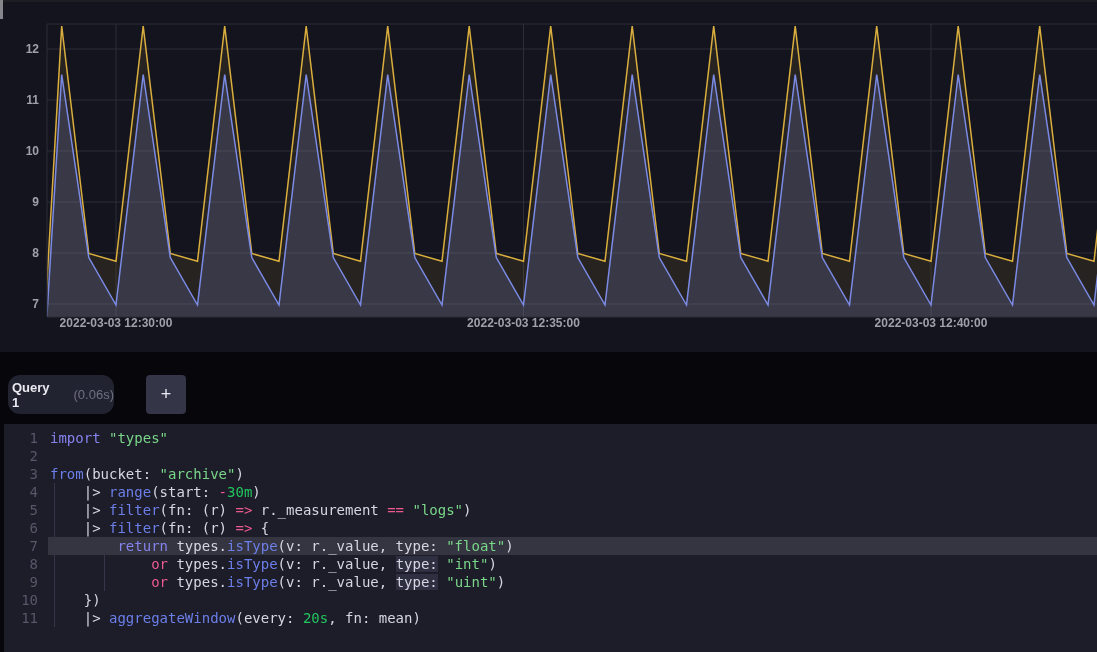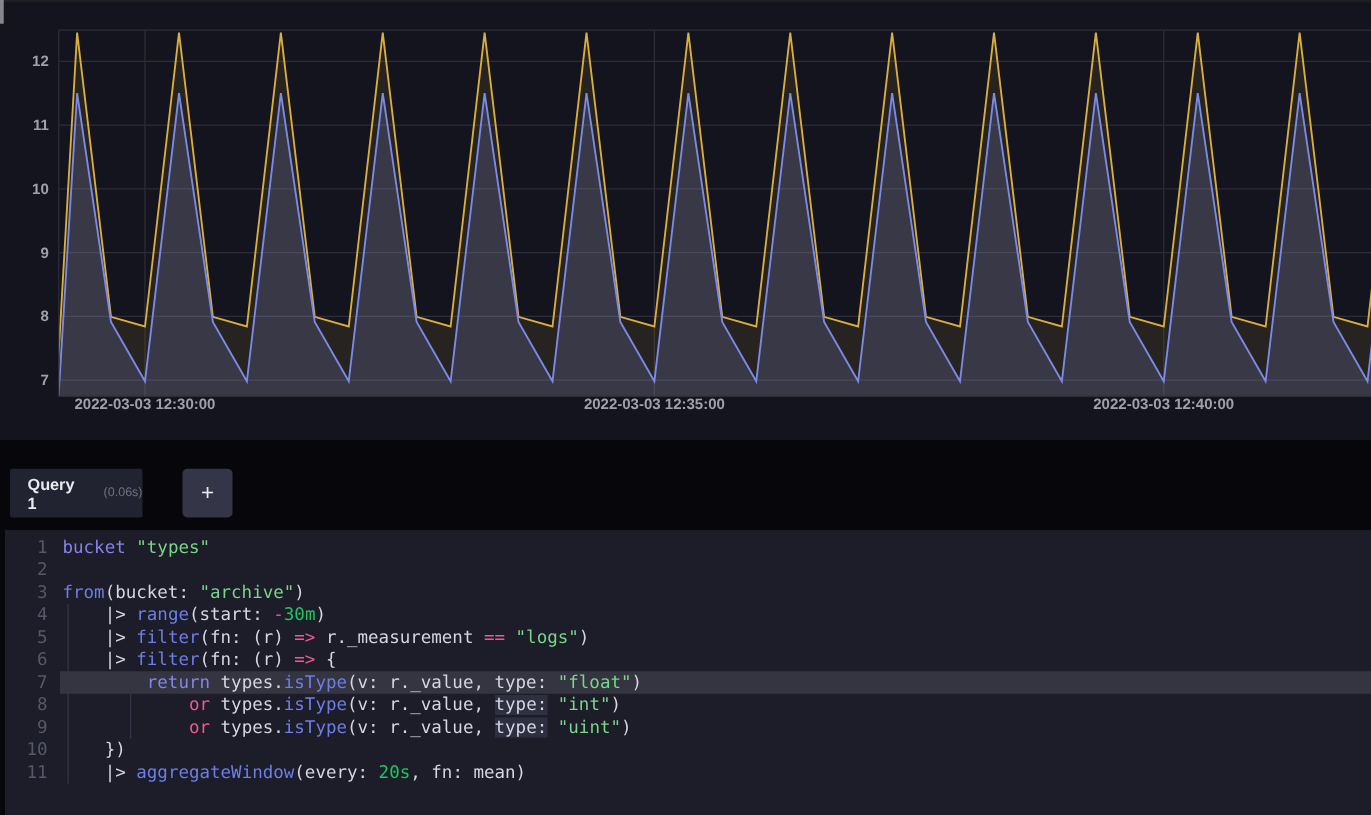--- a/index.html
+++ b/index.html
@@ -14,24 +14,24 @@
   .chart-panel svg{position:absolute;left:0;top:-2px;}
   .grid{stroke:#2c2d36;stroke-width:1;}
   .ylab{position:absolute;left:0;width:39px;text-align:right;font-size:12px;font-weight:600;
         color:#9fa0aa;line-height:16px;}
   .xlab{position:absolute;top:314px;transform:translateX(-50%);font-size:12px;font-weight:600;
         color:#9fa0aa;white-space:nowrap;}
 
   
   .tab-bar{position:absolute;left:0;top:352px;width:1097px;height:72px;background:#07070b;}
   .query-tab{position:absolute;left:8px;top:23px;width:106px;height:39px;background:#222331;
-             border-radius:2px;display:flex;align-items:center;padding-left:14px;box-sizing:border-box;
+             border-radius:12px;display:flex;align-items:center;padding-left:4px;box-sizing:border-box;
              cursor:pointer;}
   .query-tab .tname{font-size:13px;font-weight:700;color:#e9e9f0;}
-  .query-tab .tdur{font-size:10px;font-weight:400;color:#6f7080;margin-left:16px;}
+  .query-tab .tdur{font-size:13px;font-weight:400;color:#6f7080;margin-left:16px;}
   .add-btn{position:absolute;left:146px;top:23px;width:40px;height:39px;background:#343547;
            border:none;border-radius:4px;color:#e9e9f0;font-size:18px;line-height:39px;
            text-align:center;cursor:pointer;padding:0;font-family:"Liberation Sans",sans-serif;}
 
   
   .editor{position:absolute;left:4px;top:424px;width:1093px;height:228px;background:#1c1d29;
           font-family:"DejaVu Sans Mono","Liberation Mono",monospace;font-size:14px;
           padding-top:5px;box-sizing:border-box;}
   .iguide{position:absolute;width:1px;background:#343548;}
   .row{position:relative;height:18px;line-height:18px;white-space:pre;}
@@ -93,21 +93,21 @@
     <div class="query-tab">
       <span class="tname">Query 1</span>
       <span class="tdur">(0.06s)</span>
     </div>
     <button class="add-btn"><span>+</span></button>
   </div>
 
   <div class="editor" id="editor-mount">
     <div class="iguide" style="left:50px;top:59px;height:144px;"></div>
     <div class="iguide" style="left:100px;top:131px;height:36px;"></div>
-  <div class="row"><span class="ln">1</span><span class="code"><span class="tk-kw">bucket</span><span class="tk-txt"> </span><span class="tk-str">"types"</span></span></div>
+  <div class="row"><span class="ln">1</span><span class="code"><span class="tk-kw">import</span><span class="tk-txt"> </span><span class="tk-str">"types"</span></span></div>
       <div class="row"><span class="ln">2</span><span class="code"></span></div>
       <div class="row"><span class="ln">3</span><span class="code"><span class="tk-fn">from</span><span class="tk-txt">(bucket: </span><span class="tk-str">"archive"</span><span class="tk-txt">)</span></span></div>
       <div class="row"><span class="ln">4</span><span class="code"><span class="tk-txt">    |&gt; </span><span class="tk-fn">range</span><span class="tk-txt">(start: </span><span class="tk-op">-</span><span class="tk-num">30m</span><span class="tk-txt">)</span></span></div>
       <div class="row"><span class="ln">5</span><span class="code"><span class="tk-txt">    |&gt; </span><span class="tk-fn">filter</span><span class="tk-txt">(fn: (r) </span><span class="tk-op">=&gt;</span><span class="tk-txt"> r._measurement </span><span class="tk-op">==</span><span class="tk-txt"> </span><span class="tk-str">"logs"</span><span class="tk-txt">)</span></span></div>
       <div class="row"><span class="ln">6</span><span class="code"><span class="tk-txt">    |&gt; </span><span class="tk-fn">filter</span><span class="tk-txt">(fn: (r) </span><span class="tk-op">=&gt;</span><span class="tk-txt"> {</span></span></div>
       <div class="row cur"><span class="ln">7</span><span class="code"><span class="tk-txt">        </span><span class="tk-kw">return</span><span class="tk-txt"> types.</span><span class="tk-fn">isType</span><span class="tk-txt">(v: r._value, type: </span><span class="tk-str">"float"</span><span class="tk-txt">)</span></span></div>
       <div class="row"><span class="ln">8</span><span class="code"><span class="tk-txt">            </span><span class="tk-op">or</span><span class="tk-txt"> types.</span><span class="tk-fn">isType</span><span class="tk-txt">(v: r._value, </span><span class="tk-whl">type:</span><span class="tk-txt"> </span><span class="tk-str">"int"</span><span class="tk-txt">)</span></span></div>
       <div class="row"><span class="ln">9</span><span class="code"><span class="tk-txt">            </span><span class="tk-op">or</span><span class="tk-txt"> types.</span><span class="tk-fn">isType</span><span class="tk-txt">(v: r._value, </span><span class="tk-whl">type:</span><span class="tk-txt"> </span><span class="tk-str">"uint"</span><span class="tk-txt">)</span></span></div>
       <div class="row"><span class="ln">10</span><span class="code"><span class="tk-txt">    })</span></span></div>
       <div class="row"><span class="ln">11</span><span class="code"><span class="tk-txt">    |&gt; </span><span class="tk-fn">aggregateWindow</span><span class="tk-txt">(every: </span><span class="tk-num">20s</span><span class="tk-txt">, fn: mean)</span></span></div>

